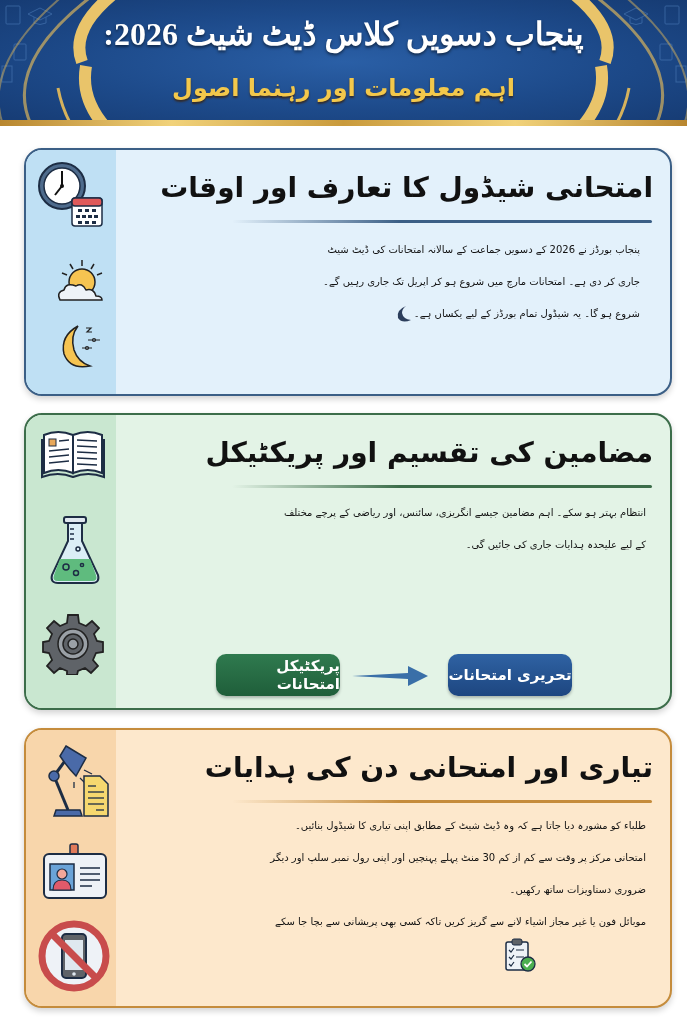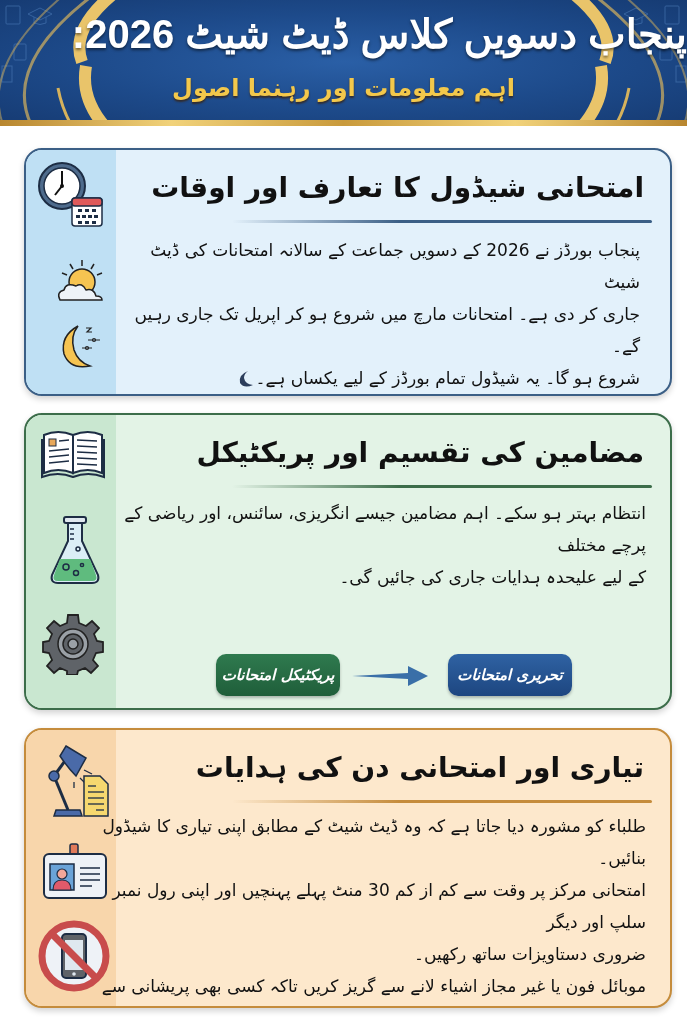--- a/index.html
+++ b/index.html
@@ -12,22 +12,22 @@
       background: radial-gradient(ellipse at center, #2a5fa6 0%, #1d4a8a 55%, #163b73 100%);
       overflow: hidden;
     }
     .banner-bottom {
       position: absolute; left: 0; top: 120px; width: 687px; height: 6px;
       background: linear-gradient(90deg, #b8862f, #f1d27a, #c99a3c, #f1d27a, #b8862f);
     }
     .banner svg.deco { position: absolute; left: 0; top: 0; }
     .banner-title {
       position: absolute; left: 0; right: 0; top: 14px;
-      color: #ffffff; direction: rtl;
-      font-family: Liberation Sans, sans-serif; font-weight: bold; font-size: 40px;
+      text-align: center; color: #ffffff; direction: rtl;
+      font-family: Liberation Serif, serif; font-weight: bold; font-size: 32px;
       text-shadow: 0 2px 3px rgba(0,0,0,0.5);
       line-height: 40px;
     }
     .banner-subtitle {
       position: absolute; left: 0; right: 0; top: 68px;
       text-align: center; color: #f3c84b; direction: rtl;
       font-family: "DejaVu Sans", sans-serif; font-weight: bold; font-size: 24px;
       text-shadow: 0 2px 2px rgba(60,30,0,0.7);
       line-height: 40px;
     }
@@ -43,46 +43,46 @@
       position: absolute; left: 0; top: 0; bottom: 0; width: 90px;
     }
     .card-blue  { top: 148px; height: 248px; width: 648px; background: #e3f1fb; border-color: #3b5f86; }
     .card-blue .icon-col { background: #bfe0f4; }
     .card-green { top: 413px; height: 297px; width: 648px; background: #e3f3e6; border-color: #3c6d4a; }
     .card-green .icon-col { background: #c9e7d0; }
     .card-orange{ top: 728px; height: 280px; width: 648px; background: #fde8cc; border-color: #c58c3c; }
     .card-orange .icon-col { background: #f8d6ab; }
 
     .card-title {
-      position: absolute; right: 26px; direction: rtl; text-align: right;
+      position: absolute; right: 17px; direction: rtl; text-align: right;
       font-family: "DejaVu Sans", sans-serif; font-weight: bold; font-size: 28px;
       color: #111111; line-height: 40px;
     }
     .title-rule {
       position: absolute; right: 18px; height: 3px; border-radius: 2px;
     }
     .card-blue .title-rule { background: linear-gradient(90deg, rgba(59,95,134,0) 0%, #3b5f86 40%, #3b5f86 100%); }
     .card-green .title-rule { background: linear-gradient(90deg, rgba(60,109,74,0) 0%, #3c6d4a 40%, #3c6d4a 100%); }
     .card-orange .title-rule { background: linear-gradient(90deg, rgba(197,140,60,0) 0%, #c58c3c 40%, #c58c3c 100%); }
 
     .card-body {
       position: absolute; right: 30px; direction: rtl; text-align: right;
-      font-family: "DejaVu Sans", sans-serif; font-size: 17px; color: #111111;
+      font-family: "DejaVu Sans", sans-serif; font-size: 10px; color: #111111;
       line-height: 32px;
     }
     .card-body p { margin: 0; }
     .card-body .moon-inline {
       display: inline-block; vertical-align: middle; margin-left: 6px;
     }
 
     .icon { position: absolute; }
 
     
     .flow {
-      position: absolute; left: 190px; top: 239px; width: 356px; height: 44px; font-style: italic;
+      position: absolute; left: 190px; top: 239px; width: 356px; height: 44px;
     }
     .flow-btn {
       position: absolute; top: 0; height: 42px; border-radius: 10px;
       color: #ffffff; font-weight: bold; font-size: 15px; direction: rtl;
       display: flex; align-items: center; justify-content: center;
       font-family: "DejaVu Sans", sans-serif;
       box-shadow: 0 2px 3px rgba(0,0,0,0.25);
     }
     .flow-practical { left: 0; width: 124px; background: linear-gradient(#2f7a4f, #1f5e3a); }
     .flow-written   { right: 0; width: 124px; background: linear-gradient(#2f62a3, #1d4680); }

